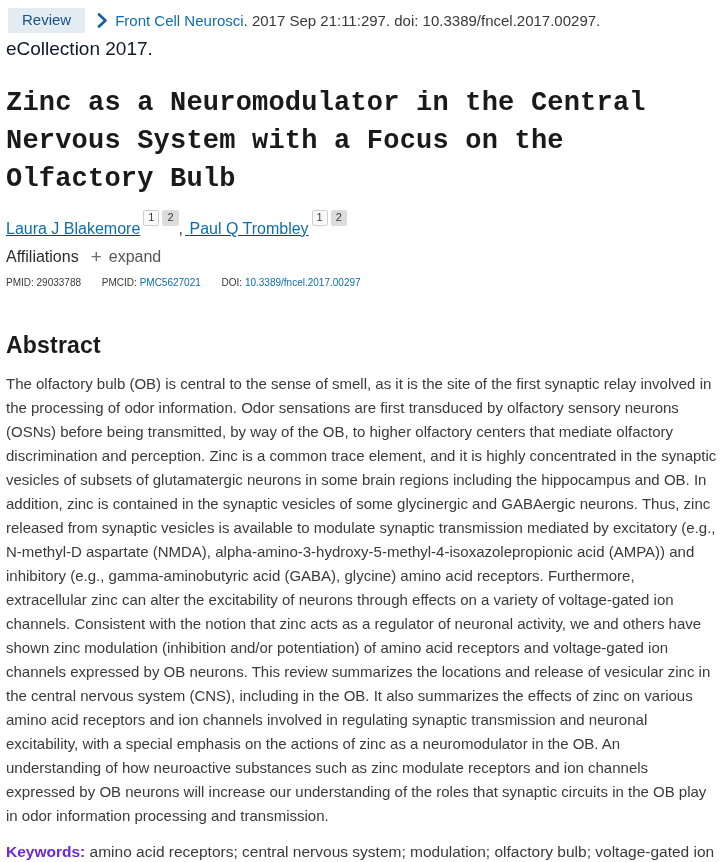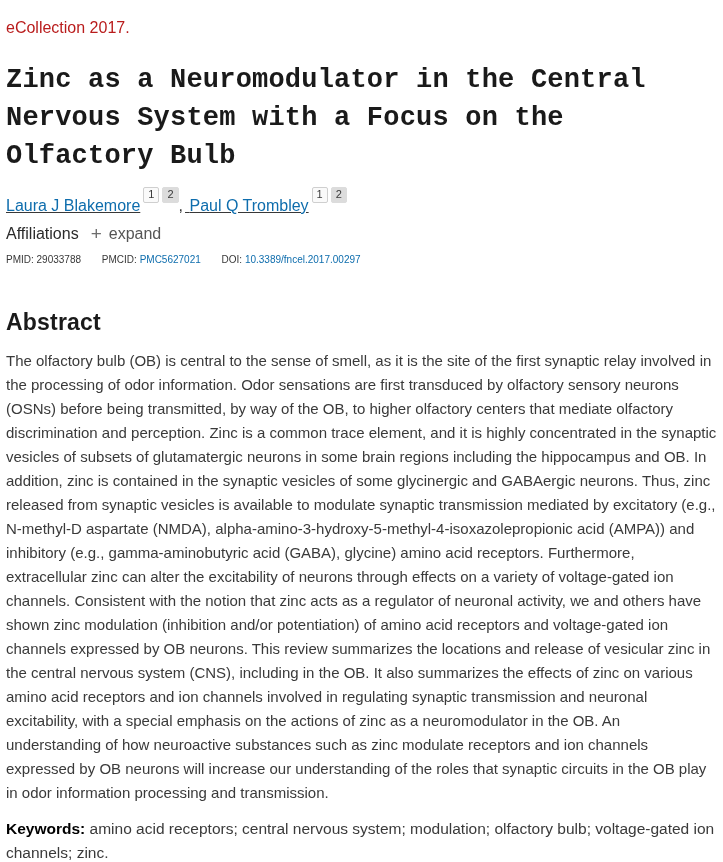--- a/index.html
+++ b/index.html
@@ -38,23 +38,23 @@
     margin: 0 7px 0 12px;
   }
   .link {
     color: #0e6dad;
     text-decoration: none;
     cursor: pointer;
   }
   .cite-rest { color: #383838; }
 
   .ecollection {
-    font-size: 16px;
-    color: #b91c1c;
-    margin-top: 13px;
+    font-size: 19px;
+    color: #0f172a;
+    margin-top: 5px;
   }
 
   
   .title {
     font-family: Liberation Mono, monospace;
     font-size: 27px;
     font-weight: 700;
     color: #1a1a1a;
     line-height: 38px;
     margin: 24px 0 0 0;
@@ -135,27 +135,38 @@
     line-height: 24px;
     color: #3a3a3a;
     margin: 13px 0 0 0;
   }
   .keywords {
     font-size: 15.5px;
     line-height: 24px;
     color: #3a3a3a;
     margin: 12px 0 0 0;
   }
-  .keywords b { color: #000000; }
+  .keywords b { color: #6d28d9; }
 </style>
 </head>
 <body>
 
 <div class="page">
 
+  <div class="cite-row">
+    <span class="badge">Review</span>
+    <span class="chev">
+      <svg width="11" height="15" viewBox="0 0 11 15">
+          <path d="M2 1.5 L8.5 7.5 L2 13.5" fill="none" stroke="#155e9e" stroke-width="2.6" stroke-linecap="round" stroke-linejoin="round"></path>
+        </svg>
+    </span>
+    <span>
+      <a class="link" href="#">Front Cell Neurosci</a><span class="cite-rest">. 2017 Sep 21:11:297. doi: 10.3389/fncel.2017.00297.</span>
+    </span>
+  </div>
   <div class="ecollection">eCollection 2017.</div>
 
   <h1 class="title">Zinc as a Neuromodulator in the Central Nervous System with a Focus on the Olfactory Bulb</h1>
 
   <div class="authors">
     <a class="link" href="#">Laura J Blakemore</a><sup class="aff-sup aff-light">1</sup><sup class="aff-sup aff-dark">2</sup><span class="author-sep">,</span>
     <a class="link" href="#">Paul Q Trombley</a><sup class="aff-sup aff-light">1</sup><sup class="aff-sup aff-dark">2</sup>
   </div>
 
   <div class="aff-row">

